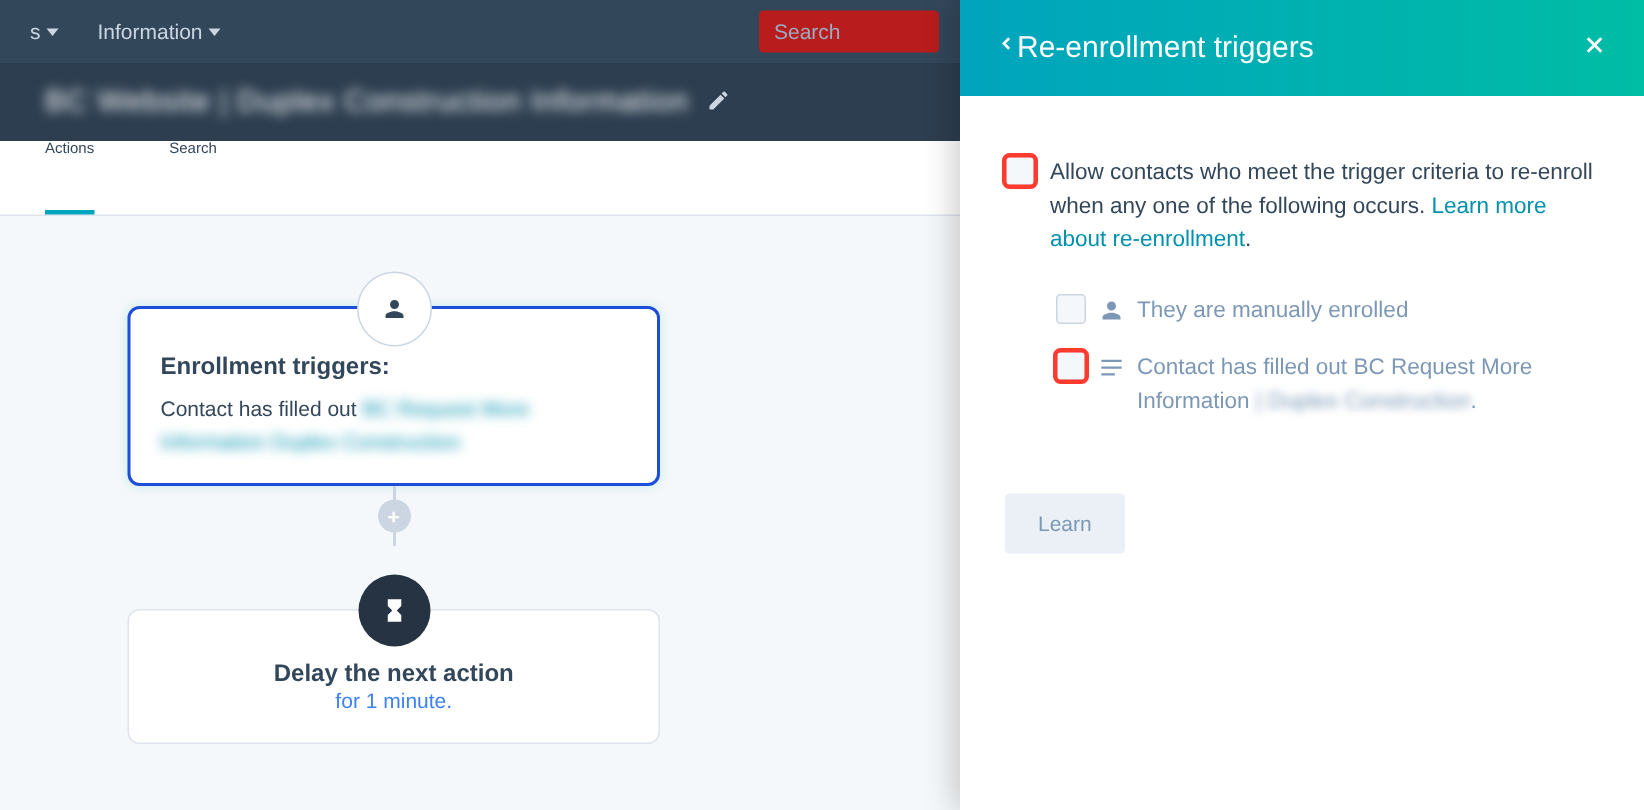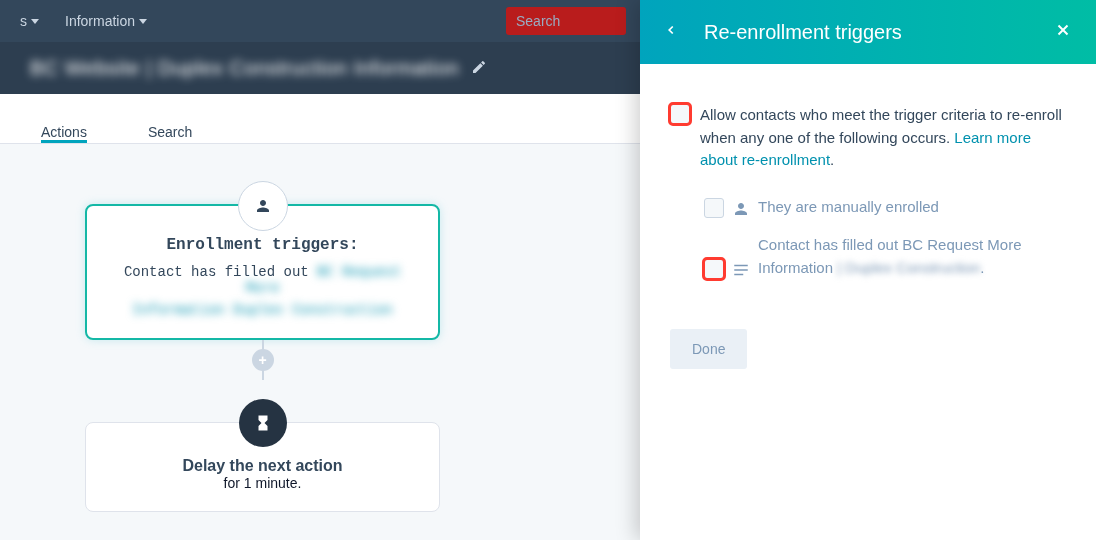--- a/index.html
+++ b/index.html
@@ -11,61 +11,61 @@
   .caret-down { width: 0; height: 0; border-left: 4px solid transparent; border-right: 4px solid transparent; border-top: 5px solid #cbd6e2; }
   .search-box { margin-left: auto; margin-right: 460px; }
   .search-input { background: #b91c1c; border: none; padding: 6px 10px; color: #cbd6e2; font-size: 14px; width: 120px; border-radius: 3px; }
   .search-input::placeholder { color: #99acc2; }
 
   .titlebar { background: #2d3e50; height: 52px; display: flex; align-items: center; padding: 0 30px; gap: 12px; }
   .title-blur { filter: blur(4px); color: #fff; font-size: 20px; font-weight: 400; letter-spacing: 0.5px; }
   .pencil { color: #cbd6e2; font-size: 14px; cursor: pointer; }
 
   .tabs { background: #fff; height: 50px; display: flex; align-items: center; padding: 0 30px; gap: 50px; border-bottom: 1px solid #dfe3eb; }
-  .tab { font-size: 14px; color: #33475b; cursor: pointer; height: 100%; display: flex; align-items: flex-end; border-bottom: 3px solid transparent; margin-left: 11px; }
+  .tab { font-size: 10px; color: #33475b; cursor: pointer; height: 100%; display: flex; align-items: flex-start; border-bottom: 3px solid transparent; }
   .tab.active { border-bottom-color: #00a4bd; font-weight: 500; }
 
   .canvas { position: relative; height: calc(540px - 42px - 52px - 50px); background: #f5f8fa; padding-top: 60px; }
 
   .flow { width: 355px; margin-left: 85px; position: relative; }
   
   .circle-icon { width: 50px; height: 50px; border-radius: 50%; background: #fff; border: 1px solid #cbd6e2; display: flex; align-items: center; justify-content: center; position: absolute; left: 50%; transform: translateX(-50%); top: -25px; z-index: 2; }
   .person-svg { width: 18px; height: 18px; fill: #33475b; }
 
-  .card1 { background: #fff; border: 2px solid #14b8a6; border-radius: 8px; padding: 30px 20px 20px; text-align: center; position: relative; box-shadow: 0 0 8px rgba(127,209,222,0.4); font-family: Liberation Mono, monospace; }
+  .card1 { background: #fff; border: 2px solid #1d4ed8; border-radius: 8px; padding: 30px 20px 20px; position: relative; box-shadow: 0 0 8px rgba(127,209,222,0.4); }
   .card1 h3 { font-size: 16px; font-weight: 600; color: #33475b; margin-bottom: 10px; }
   .card1 .line2 { font-size: 14px; color: #33475b; }
   .blur-link { color: #0091ae; filter: blur(4px); }
   .blur-link2 { color: #0091ae; filter: blur(4px); display: block; margin-top: 6px; }
 
   .connector { width: 2px; height: 40px; background: #cbd6e2; margin: 0 auto; position: relative; }
   .plus-circle { width: 22px; height: 22px; border-radius: 50%; background: #cbd6e2; color: #fff; display: flex; align-items: center; justify-content: center; position: absolute; left: 50%; top: 50%; transform: translate(-50%,-50%); font-size: 14px; cursor: pointer; font-weight: bold; }
 
   .circle-icon-dark { width: 48px; height: 48px; border-radius: 50%; background: #253342; display: flex; align-items: center; justify-content: center; position: absolute; left: 50%; transform: translateX(-50%); top: -24px; z-index: 2; }
   .hourglass-svg { width: 18px; height: 18px; fill: #fff; }
 
   .card2 { background: #fff; border: 1px solid #dfe3eb; border-radius: 8px; padding: 34px 20px 20px; text-align: center; position: relative; margin-top: 42px; }
   .card2 h3 { font-size: 16px; font-weight: 600; color: #33475b; margin-bottom: 0; }
-  .card2 .line2 { font-size: 14px; color: #0f172a; }
+  .card2 .line2 { font-size: 14px; color: #3b82f6; }
 
   
   .panel { position: absolute; top: 0; right: 0; width: 456px; height: 540px; background: #fff; box-shadow: -4px 0 20px rgba(0,0,0,0.2); z-index: 10; display: flex; flex-direction: column; }
-  .panel-header { background: linear-gradient(90deg, #00a4bd, #00bda5); height: 64px; display: flex; align-items: center; padding: 0 24px; gap: 26px; }
+  .panel-header { background: linear-gradient(90deg, #00a4bd, #00bda5); height: 64px; display: flex; align-items: center; padding: 0 24px; gap: 0; }
   .back-chevron { color: #fff; font-size: 20px; cursor: pointer; font-weight: bold; }
   .panel-title { color: #fff; font-size: 20px; font-weight: 500; flex: 1; }
   .close-x { color: #fff; font-size: 22px; cursor: pointer; }
 
   .panel-body { padding: 40px 30px; font-size: 15px; color: #33475b; line-height: 1.5; }
   .main-check-row { display: flex; gap: 10px; }
   .checkbox { width: 20px; height: 20px; border: 1px solid #cbd6e2; border-radius: 3px; background: #f5f8fa; flex-shrink: 0; cursor: pointer; }
   .checkbox.highlight { outline: 3px solid #ff3b30; outline-offset: -1px; }
   .learn-link { color: #0091ae; cursor: pointer; }
 
   .sub-options { margin-left: 34px; margin-top: 24px; display: flex; flex-direction: column; gap: 16px; color: #7c98b6; }
-  .sub-row { display: flex; align-items: flex-end; gap: 8px; }
+  .sub-row { display: flex; align-items: flex-start; gap: 8px; }
   .sub-icon { width: 18px; height: 18px; fill: #7c98b6; flex-shrink: 0; margin-top: 2px; }
   .sub-text { flex: 1; }
   .sub-link { color: #7c98b6; }
   .sub-blur { filter: blur(3px); }
 
   .done-btn { margin-top: 50px; background: #eaf0f6; color: #7c98b6; border: none; padding: 12px 22px; font-size: 14px; border-radius: 3px; cursor: pointer; }
 </style>
 </head>
 <body>
 
@@ -171,15 +171,15 @@
         <div class="checkbox highlight"></div>
         <svg class="sub-icon" viewBox="0 0 24 24">
             <path d="M3 5h18v2H3zM3 11h18v2H3zM3 17h12v2H3z"></path>
           </svg>
         <div class="sub-text">
           <span>Contact has filled out </span><span class="sub-link">BC Request More Information </span><span class="sub-blur">| Duplex Construction</span><span>.</span>
         </div>
       </div>
     </div>
 
-    <button class="done-btn">Done</button>
+    <button class="done-btn">Learn</button>
   </div>
 </div>
 
 </body></html>

